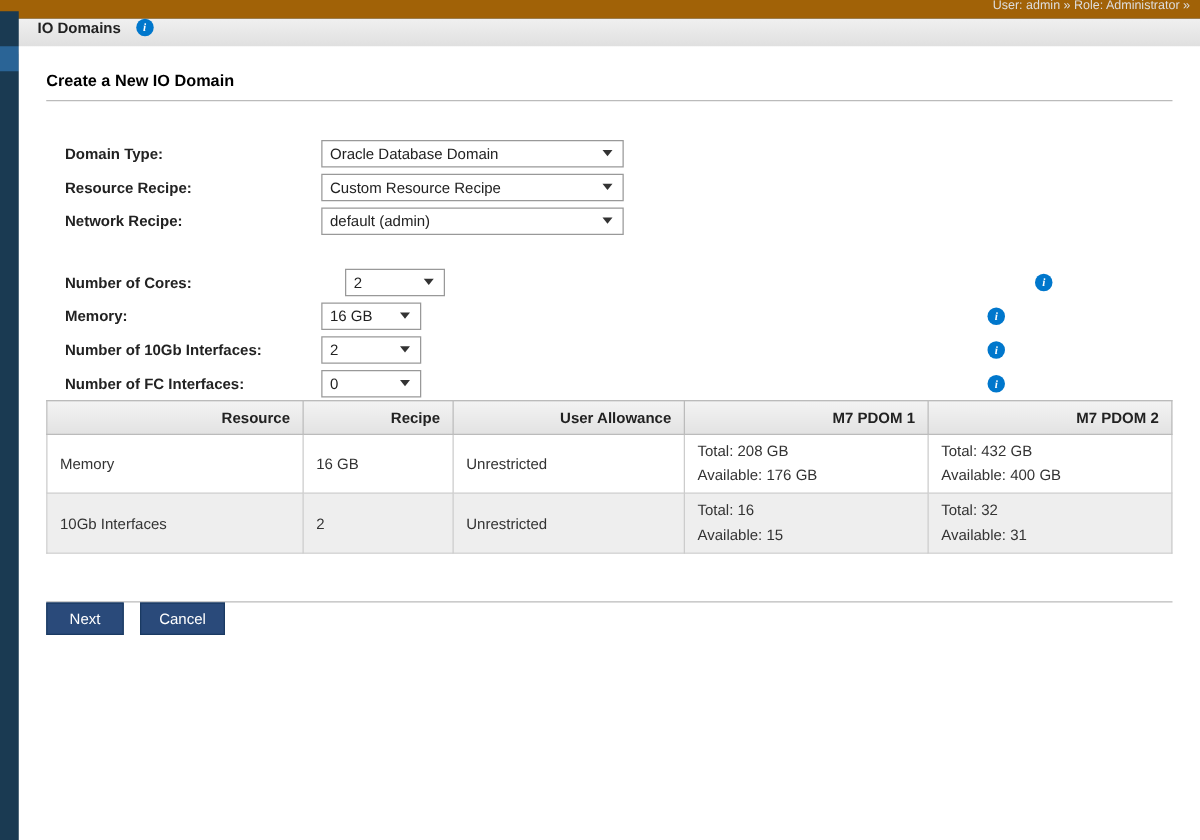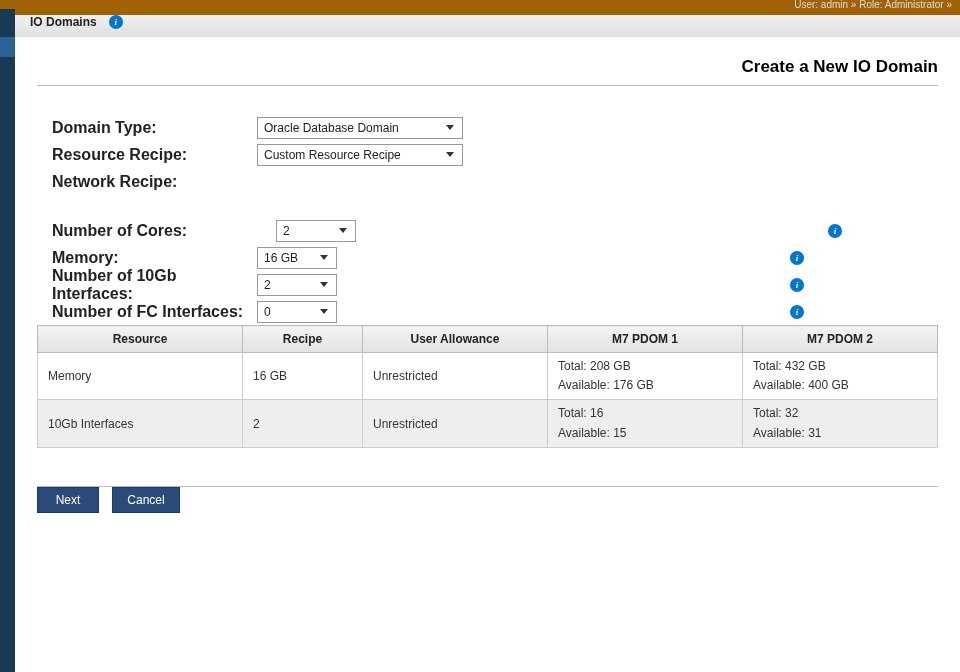--- a/index.html
+++ b/index.html
@@ -4,37 +4,37 @@
 <style>
   * { box-sizing: border-box; margin: 0; padding: 0; }
   html, body { width: 960px; height: 672px; font-family: Arial, Helvetica, sans-serif; font-size: 12px; color: #333; background: #1a3a52; overflow: hidden; }
   .topstrip { height: 15px; background: #a16207; color: #ddd; font-size: 10px; text-align: right; padding-right: 8px; line-height: 9px; overflow: hidden; }
   .titlebar { height: 28px; background: linear-gradient(#f0f0f0, #dcdcdc); display: flex; align-items: flex-start; padding-left: 30px; border-bottom: 1px solid #bbb; }
   .titlebar-title { font-weight: bold; font-size: 12px; color: #222; }
   .titlebar .info-icon { margin-left: 12px; }
   .leftrail { position: absolute; left: 0; top: 9px; bottom: 0; width: 15px; background: #1a3a52; }
   .leftrail .tab { width: 15px; height: 20px; background: #2a6496; margin-top: 28px; }
   .page { position: absolute; left: 15px; top: 37px; right: 0; bottom: 0; background: #fff; padding: 20px 22px 20px 22px; overflow: hidden; }
-  .page-title { font-weight: bold; font-size: 17px; color: #000; margin-bottom: 8px; text-align: right; }
+  .page-title { font-weight: bold; font-size: 13px; color: #000; margin-bottom: 8px; }
   .page-rule { border: 0; border-top: 1px solid #bbb; margin-bottom: 28px; }
   .form { margin-left: 15px; }
   .form-row { display: flex; align-items: center; height: 27px; }
   .form-row.gap { margin-top: 22px; gap: 19px; }
-  .form-label { width: 205px; font-weight: bold; font-size: 16px; color: #222; }
-  .form-control { width: 206px; position: relative; }
+  .form-label { width: 205px; font-weight: bold; font-size: 12px; color: #222; }
+  .form-control { width: 242px; position: relative; }
   .form-control.narrow { width: 80px; }
   .select-box { width: 100%; height: 22px; border: 1px solid #999; background: #fff; display: flex; align-items: center; justify-content: space-between; padding: 0 6px; cursor: pointer; }
   .select-box .val { font-size: 12px; color: #222; }
   .select-box .caret { width: 0; height: 0; border-left: 4px solid transparent; border-right: 4px solid transparent; border-top: 5px solid #333; margin-right: 2px; }
   .field-info { margin-left: 300px; }
   .narrow + .field-info { margin-left: 453px; }
   .info-icon { display: inline-flex; width: 14px; height: 14px; border-radius: 50%; background: #0077cc; color: #fff; align-items: center; justify-content: center; font-size: 9px; font-weight: bold; font-style: italic; font-family: Georgia, serif; }
   .section-title { font-weight: bold; font-size: 12px; color: #000; margin: 28px 0 6px 0; }
   table.cmp { width: 100%; border-collapse: collapse; }
-  table.cmp th { background: linear-gradient(#f3f3f3, #e2e2e2); border: 1px solid #bbb; text-align: center; font-weight: bold; font-size: 12px; padding: 6px 10px; color: #222; }
+  table.cmp th { background: linear-gradient(#f3f3f3, #e2e2e2); border: 1px solid #bbb; text-align: right; font-weight: bold; font-size: 12px; padding: 6px 10px; color: #222; }
   table.cmp td { border: 1px solid #ccc; font-size: 12px; padding: 4px 10px; vertical-align: middle; }
   table.cmp tbody tr:nth-child(odd) td { background: #fff; }
   table.cmp tbody tr:nth-child(even) td { background: #eee; }
   .two-line { line-height: 1.6; }
   .bottom { margin-top: 38px; border-top: 1px solid #bbb; }
   .btn { display: inline-block; min-width: 62px; padding: 5px 14px; background: #2a4a7a; color: #fff; border: 1px solid #1a3a62; font-size: 12px; text-align: center; cursor: pointer; margin-right: 10px; }
 </style>
 </head>
 <body>
 
@@ -70,20 +70,26 @@
       <div class="form-control">
         <div class="select-box">
           <span class="val">Custom Resource Recipe</span>
           <span class="caret"></span>
         </div>
       </div>
     </div>
 
     <div class="form-row">
       <div class="form-label">Network Recipe:</div>
+      <div class="form-control">
+        <div class="select-box">
+          <span class="val">default (admin)</span>
+          <span class="caret"></span>
+        </div>
+      </div>
     </div>
 
     <div class="form-row gap">
       <div class="form-label">Number of Cores:</div>
       <div class="form-control narrow">
         <div class="select-box">
           <span class="val">2</span>
           <span class="caret"></span>
         </div>
       </div>

